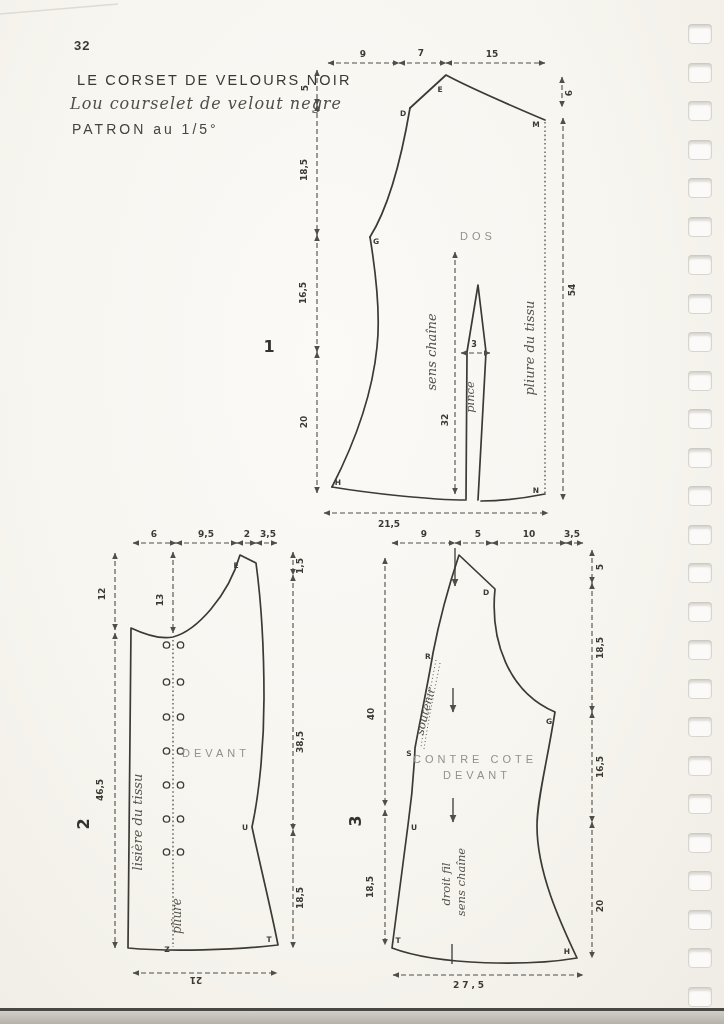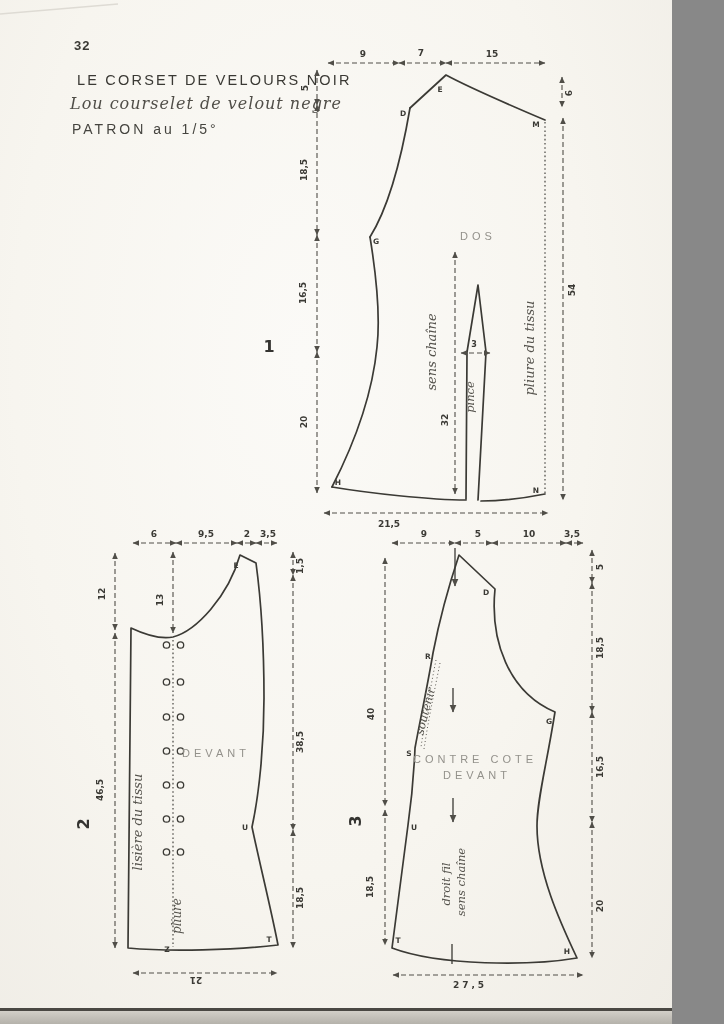--- a/index.html
+++ b/index.html
@@ -1,17 +1,17 @@
 <!DOCTYPE html>
 <html><head>
 <meta charset="utf-8">
 <style>
   html,body{margin:0;padding:0;background:#888;}
   #page{
-    position:relative; width:672px; height:1024px; overflow:hidden;
+    position:relative; width:724px; height:1024px; overflow:hidden;
     background:radial-gradient(ellipse at 45% 35%, #fbfaf7 0%, #f7f5ef 55%, #efece5 100%);
     font-family:"Liberation Sans","DejaVu Sans",sans-serif;
   }
   .hdr{position:absolute; color:#3b3a35; white-space:nowrap;}
   #pg-num{left:74px; top:38px; font-size:13px; font-weight:700; letter-spacing:1px;}
   #title{left:71px; top:72px; font-size:14.5px; letter-spacing:2.2px; color:#3a3934;margin-left:6px;}
   #subtitle{left:70px; top:94px; font-family:"DejaVu Serif","Liberation Serif",serif; font-style:italic; font-size:16px; letter-spacing:1px; color:#504e48;}
   #scale-note{left:72px; top:121px; font-size:14px; letter-spacing:3px; color:#45443f;}
   .hole{
     position:absolute; left:688px; width:22px; height:17px; border-radius:4px;

